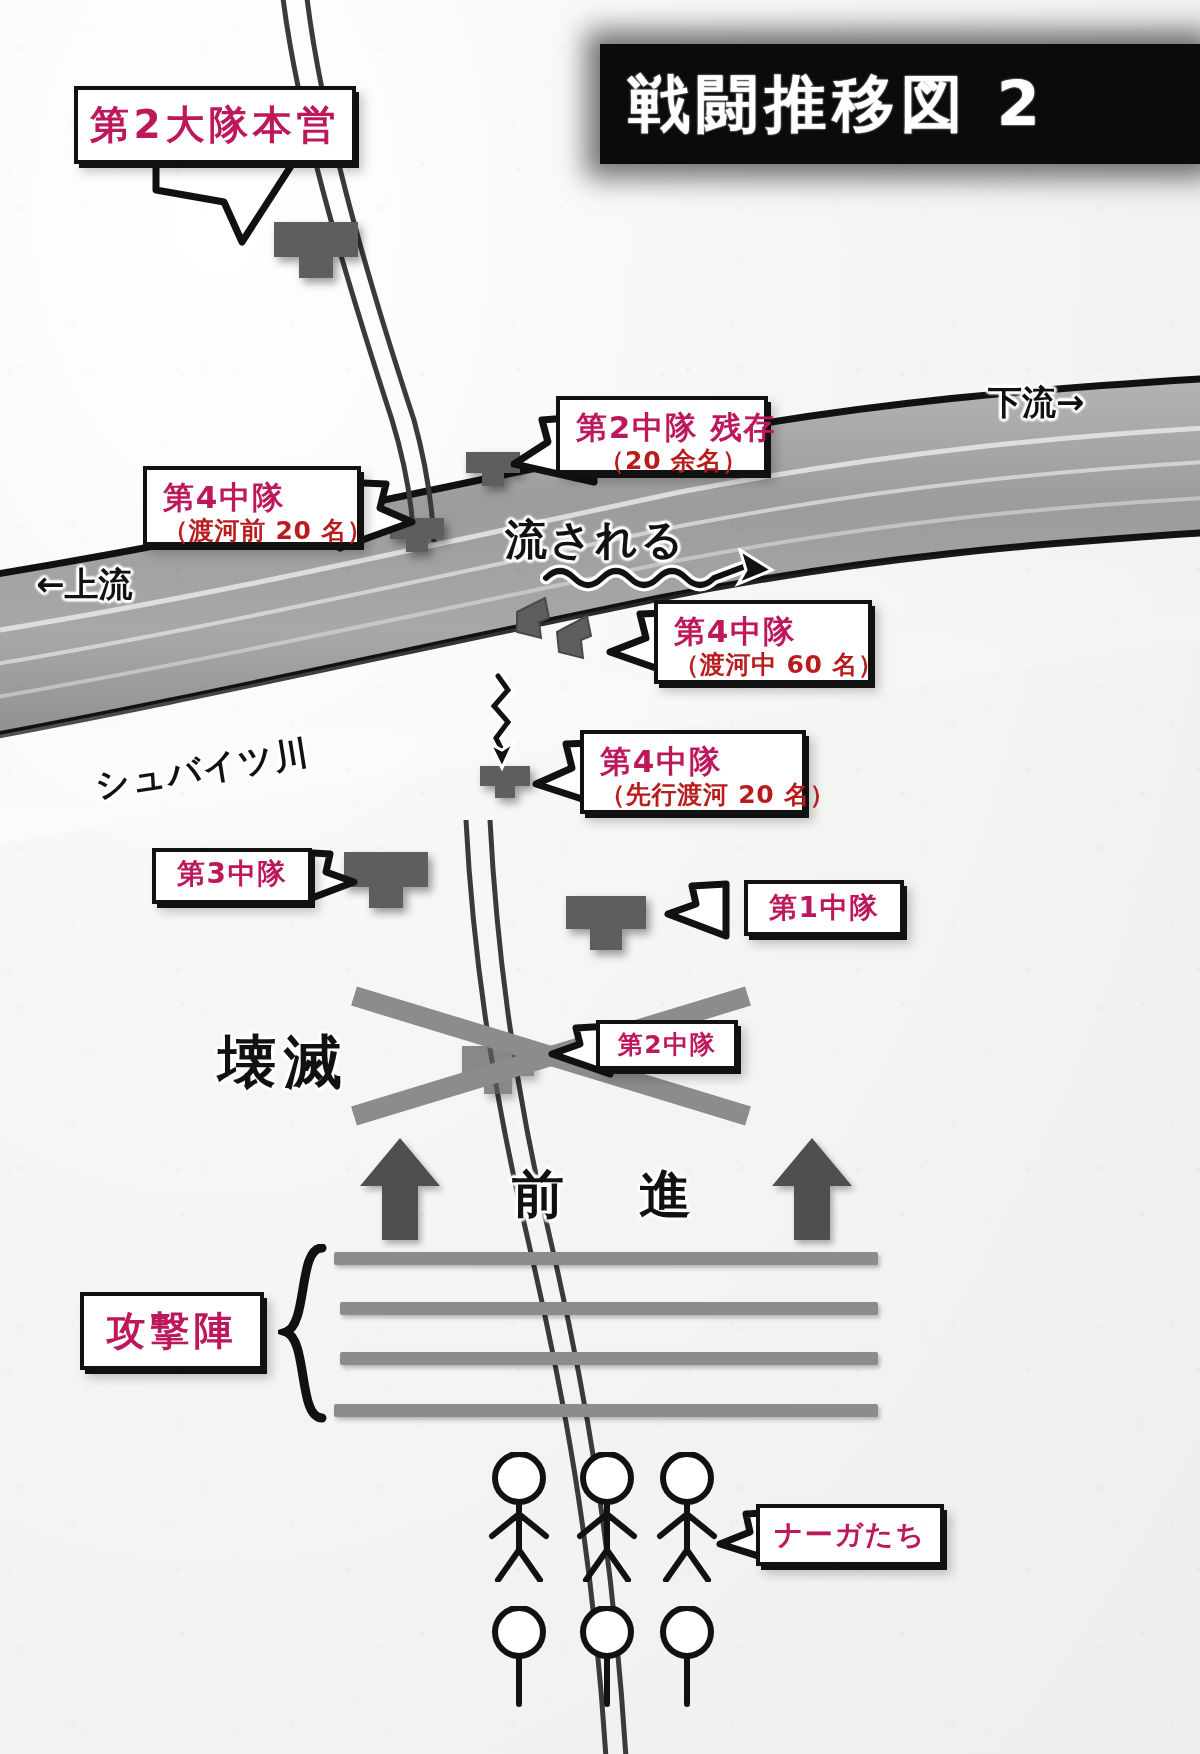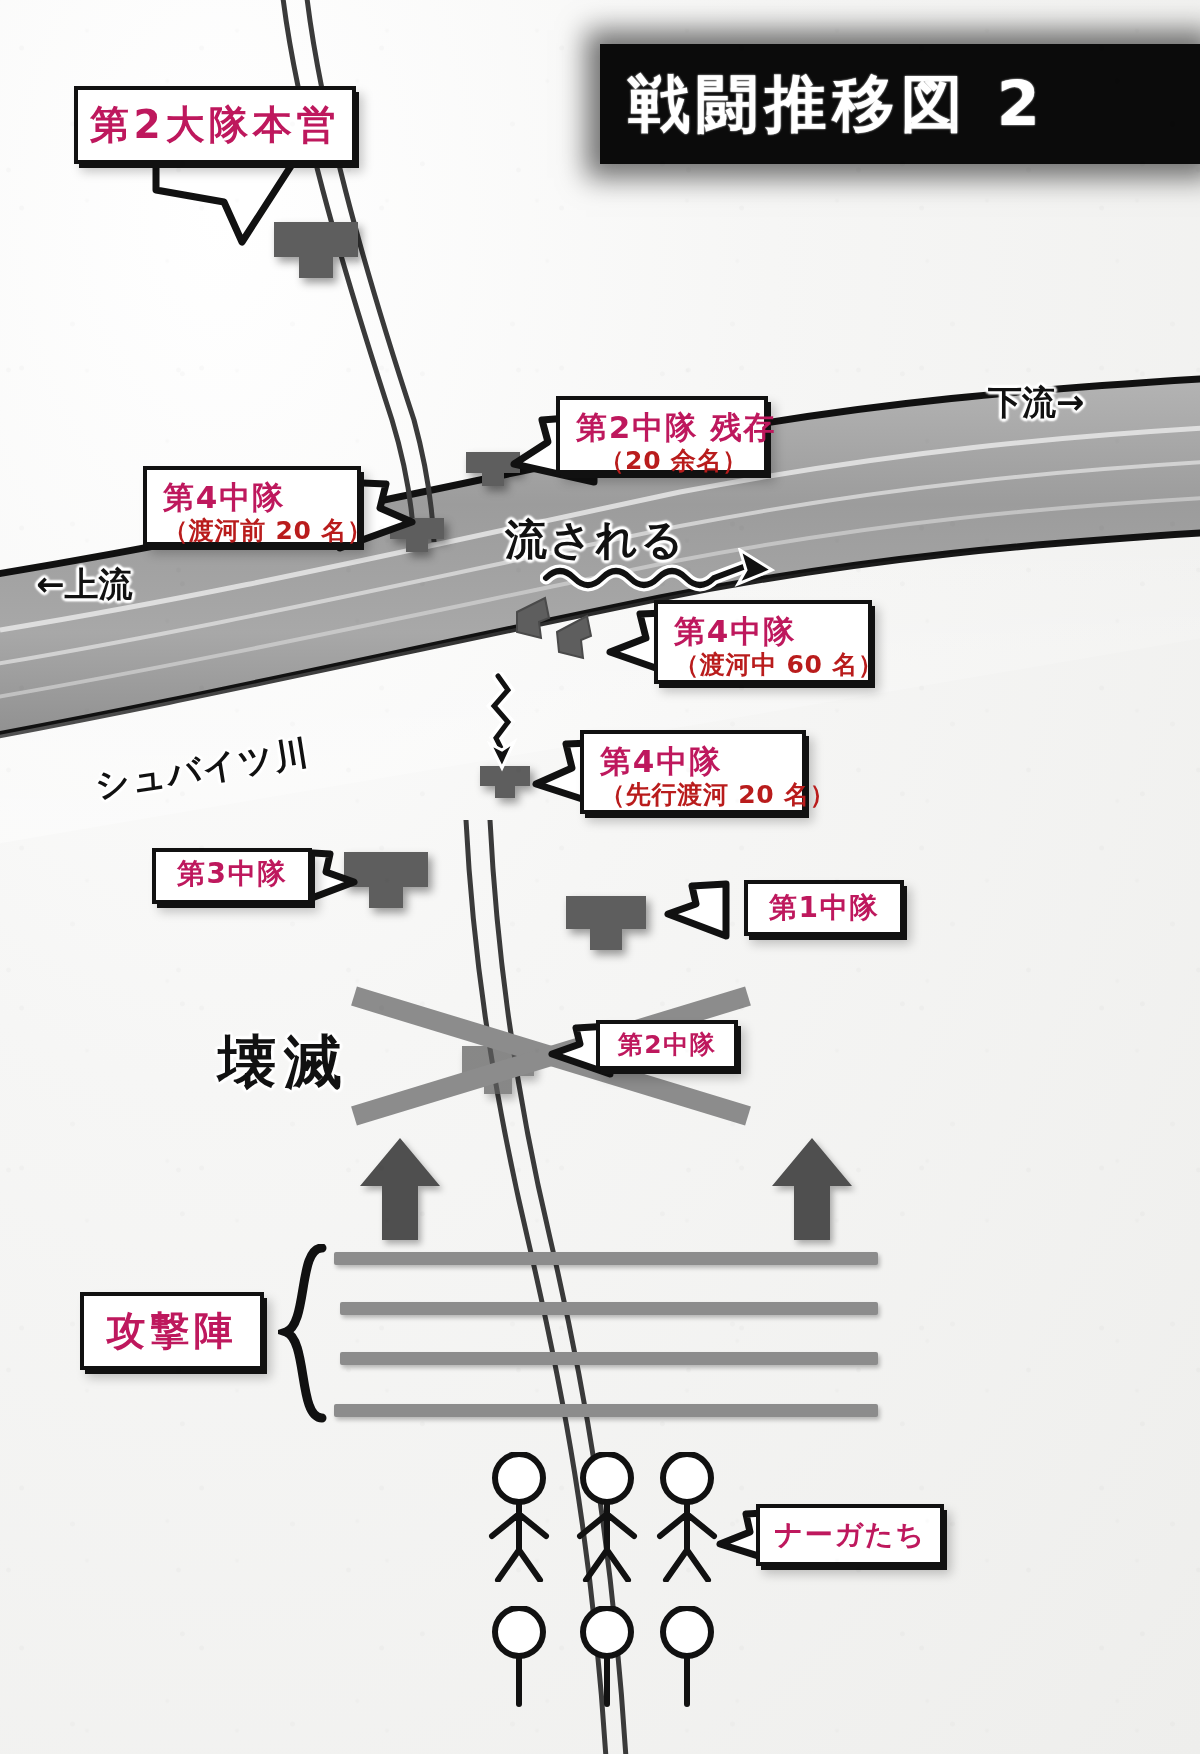--- a/index.html
+++ b/index.html
@@ -176,20 +176,21 @@
     <path d="M22,4 L32,18 L18,34 L32,50 L20,66 L26,78" fill="none" stroke="#fff" stroke-width="12" stroke-linecap="round"></path>
     <path d="M22,4 L32,18 L18,34 L32,50 L20,66 L26,78" fill="none" stroke="#111" stroke-width="5" stroke-linecap="round"></path>
     <path d="M14,72 L26,96 L38,70 L26,78 Z" fill="#111" stroke="#fff" stroke-width="3"></path>
   </svg>
 
   <div class="maptext" style="left:36px;top:562px;font-size:34px;">←上流</div>
   <div class="maptext" style="left:988px;top:380px;font-size:34px;">下流→</div>
   <div class="maptext" style="left:505px;top:512px;font-size:42px;letter-spacing:.06em;">流される</div>
   <div class="maptext" style="left:92px;top:764px;font-size:34px;transform:rotate(-9deg);transform-origin:left top;letter-spacing:.04em;">シュバイツ川</div>
   <div class="maptext" style="left:218px;top:1024px;font-size:58px;letter-spacing:.14em;">壊滅</div>
+  <div class="maptext" style="left:512px;top:1160px;font-size:52px;letter-spacing:.22em;">前　進</div>
 
   <svg style="position:absolute;left:336px;top:984px;width:430px;height:150px;" viewBox="0 0 430 150">
     <line x1="18" y1="12" x2="412" y2="132" stroke="#8c8c8c" stroke-width="20" stroke-linecap="butt"></line>
     <line x1="18" y1="132" x2="412" y2="12" stroke="#8c8c8c" stroke-width="20" stroke-linecap="butt"></line>
   </svg>
 
   <svg class="uparrow" style="left:356px;top:1134px;width:88px;height:110px;" viewBox="0 0 88 110">
     <path d="M44,4 L84,52 L62,52 L62,106 L26,106 L26,52 L4,52 Z" fill="#4f4f4f"></path>
   </svg>
   <svg class="uparrow" style="left:768px;top:1134px;width:88px;height:110px;" viewBox="0 0 88 110">

